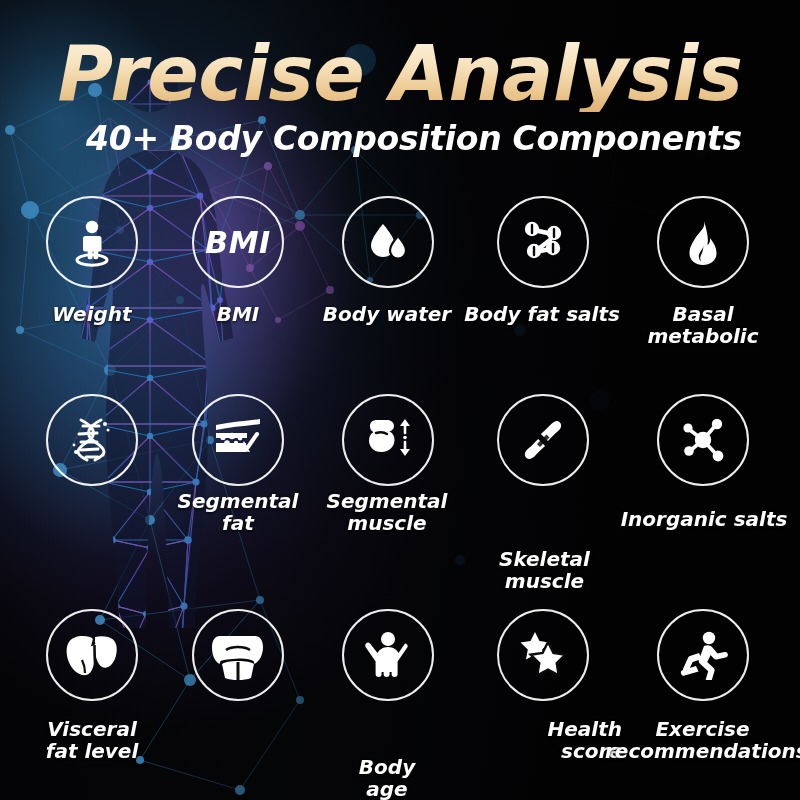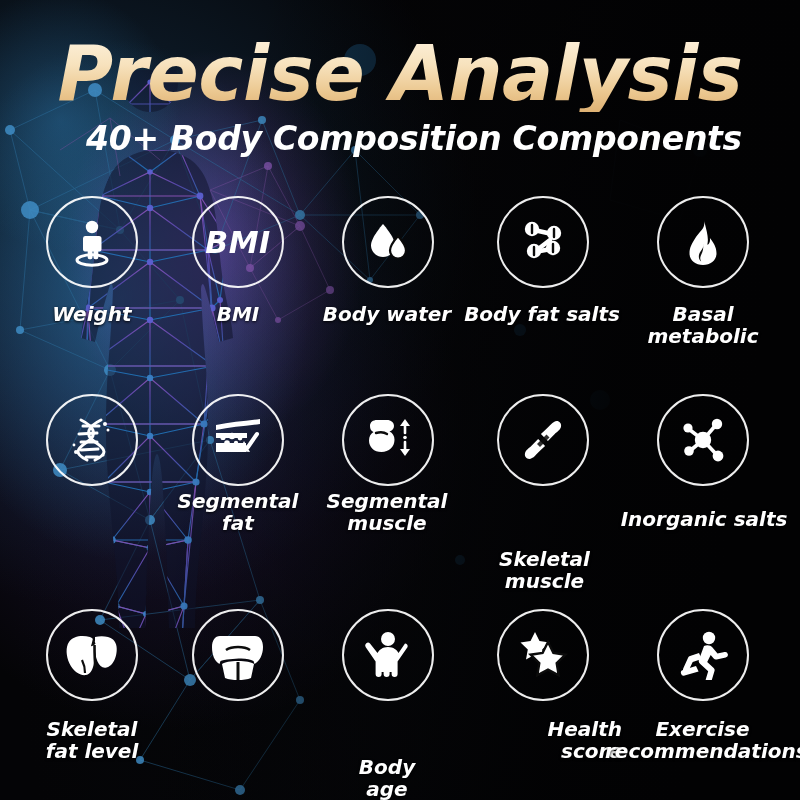--- a/index.html
+++ b/index.html
@@ -423,21 +423,21 @@
 
     <div class="circle" style="left:46px;top:609px;width:92px;height:92px;">
       <svg width="56" height="48" viewBox="0 0 56 48">
         <path d="M26 6C18 4 9 5 5 11c-3.5 5.2-3 14 0.5 21.5C9 40 16 45 22 44c5-1 7-6.5 8-12 0.7-4 1-9.5 1.5-13.5 0.3-2.6 0.2-5-0.5-7-1.2-3-3-5-5-5.5z" fill="#fff"></path>
         <path d="M31 6c6-1.5 14-1 18 2.5 4 3.5 4.5 10 3 16-1.6 6.4-5 11-9.5 12-4 1-7-1.5-9-6-1.8-4-2.5-9-2.5-14 0-4.2 0-8 0-10.5z" fill="#fff"></path>
         <path d="M29.5 4.5c0.4 3 1.2 6 2 8.2-1.6 1.5-3 2.4-4.6 2.6 1.2-3.2 1.9-7 2.6-10.8z" fill="#0c0c0c"></path>
         <path d="M30.5 14c0 7 0.3 17 1 23" stroke="#0c0c0c" stroke-width="2.6" fill="none"></path>
         <path d="M18 29c2 4 3 8 3 13" stroke="#0c0c0c" stroke-width="2.2" fill="none"></path>
       </svg>
     </div>
-    <div class="label" style="left:10px;top:718px;width:164px;">Skeletal
+    <div class="label" style="left:10px;top:718px;width:164px;">Visceral
 fat level</div>
 
     <div class="circle" style="left:192px;top:609px;width:92px;height:92px;">
       <svg width="52" height="50" viewBox="0 0 52 50">
         <path d="M12 6h28c5 0 8 4.5 8 11 0 8-3.5 14-8.5 17l-1-3c-3-1.5-6.5-2.5-12.5-2.5S8.5 29.5 5.5 31l-1 3C-0.5 31-3 25-3 17c0-6.5 3-11 8-11z" transform="translate(3,0)" fill="#fff"></path>
         <path d="M10 34c3-2 8-3 16-3s13 1 16 3l-3 14c-3.5 1.5-8 2-13 2s-9.5-0.5-13-2z" fill="#fff"></path>
         <path d="M26 32v18" stroke="#0c0c0c" stroke-width="3" fill="none"></path>
         <path d="M14 20c6-4 18-4 24 0" stroke="#0c0c0c" stroke-width="2.6" fill="none"></path>
       </svg>
     </div>

